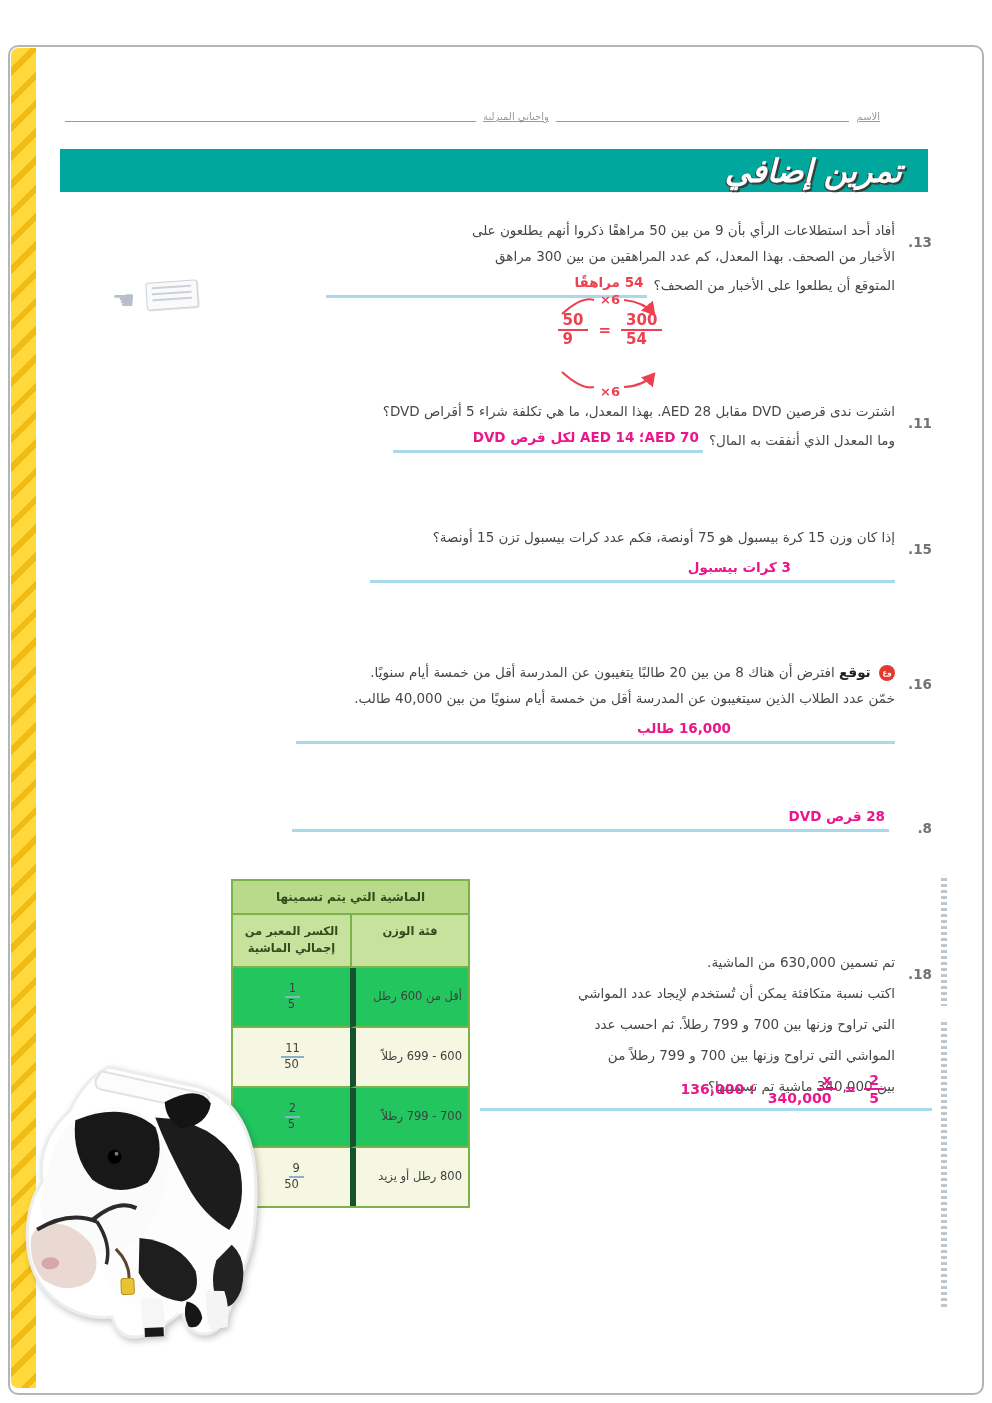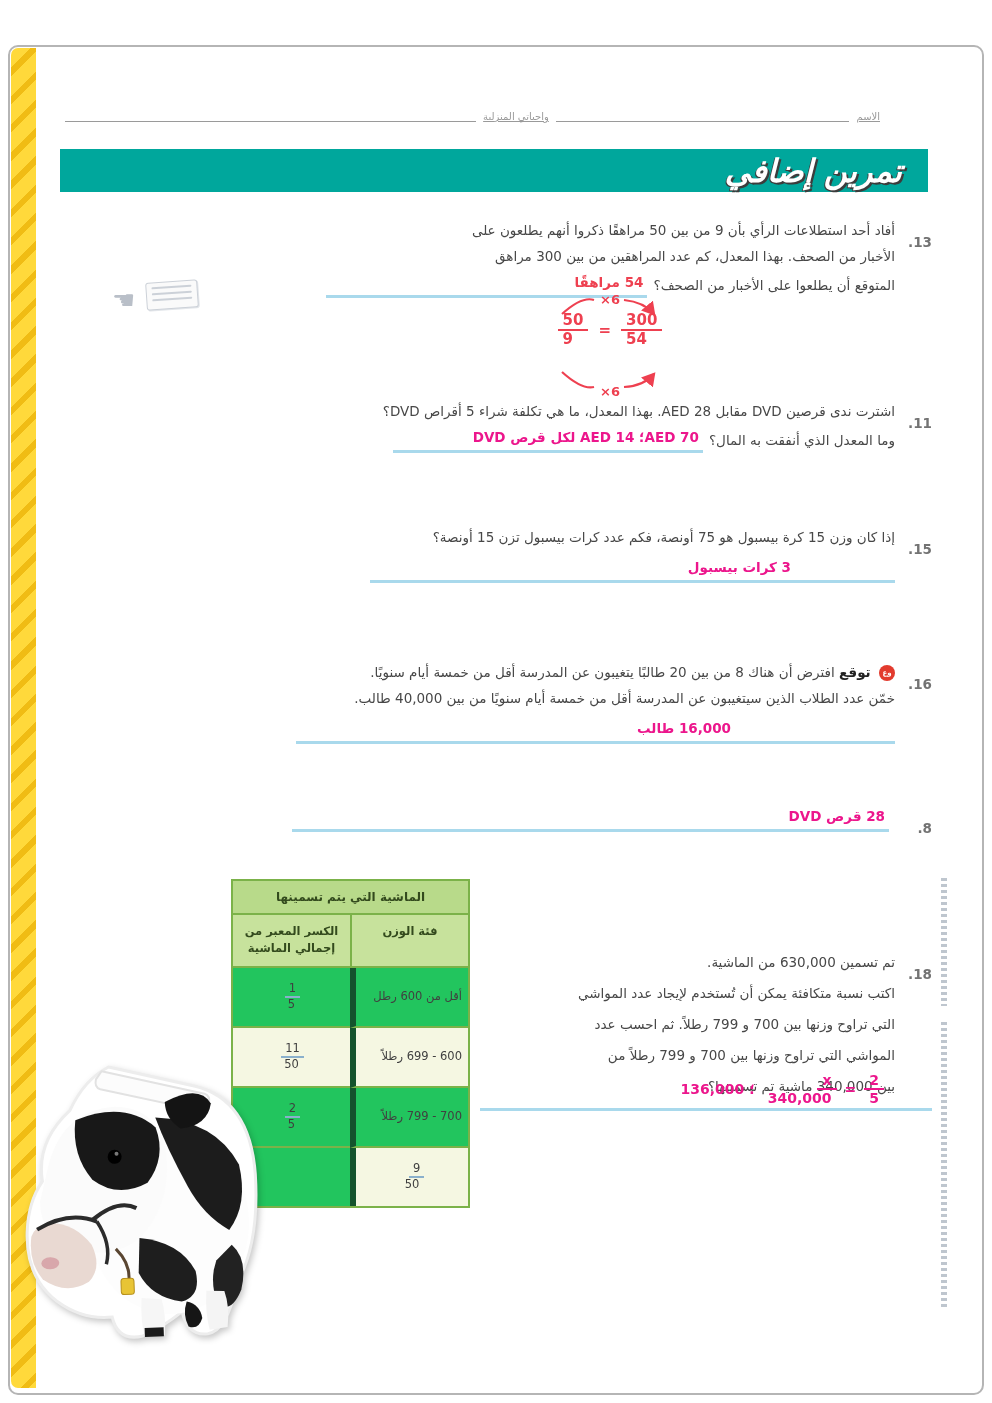--- a/index.html
+++ b/index.html
@@ -305,20 +305,21 @@
   <div class="t-row">
     <div>700 - 799 رطلاً</div>
     <div class="fcell">
       <span class="frac">
           <span class="num">2</span>
           <span class="den">5</span>
         </span>
     </div>
   </div>
   <div class="t-row alt">
+    <div>800 رطل أو يزيد</div>
     <div class="fcell">
       <span class="frac">
           <span class="num">9</span>
           <span class="den">50</span>
         </span>
     </div>
   </div>
 </div>
 
 <div class="cow">

